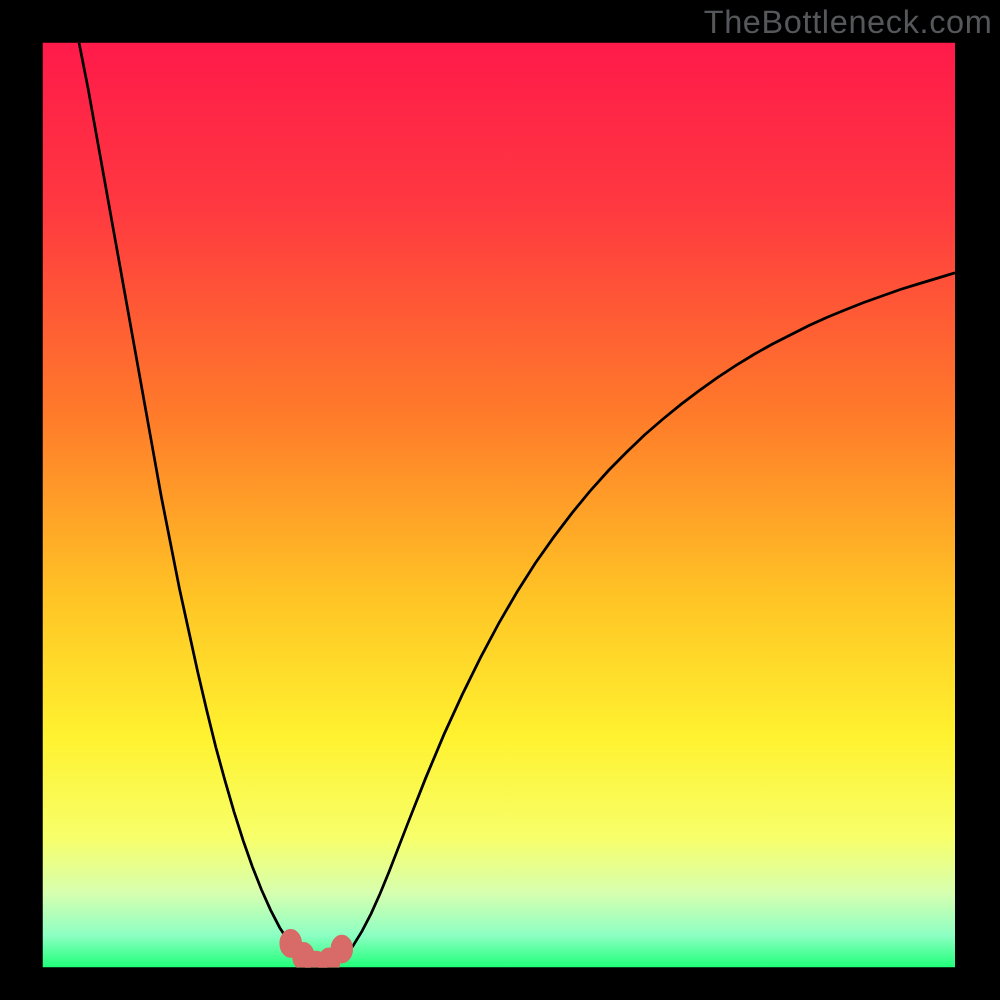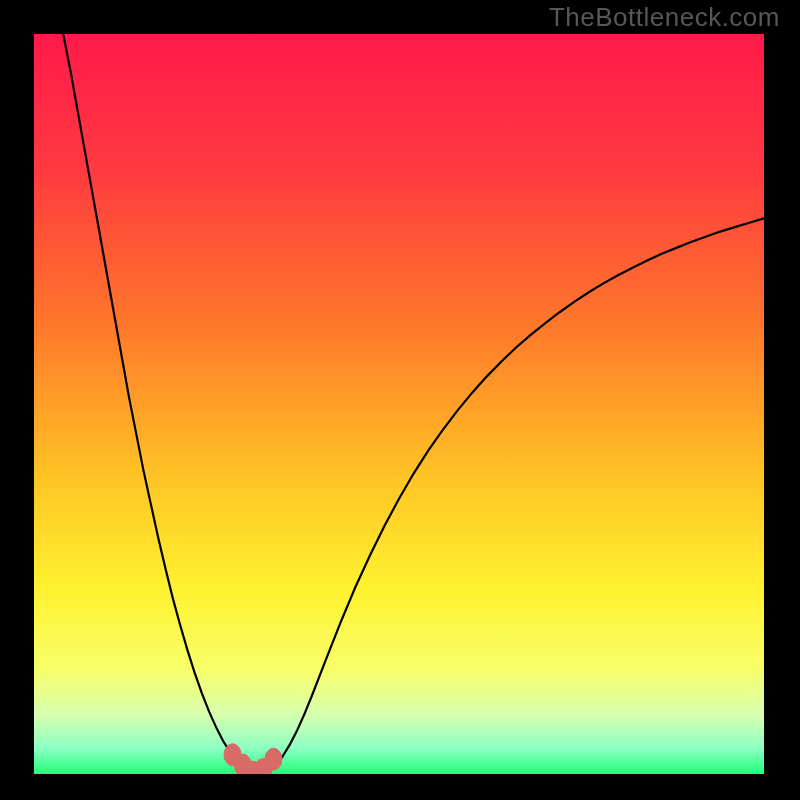--- a/index.html
+++ b/index.html
@@ -18,21 +18,21 @@
   }
   .plot-area {
     position: absolute;
     left: 34px;
     top: 34px;
     width: 730px;
     height: 740px;
   }
   .watermark {
     position: absolute;
-    right: 20px;
+    right: 6px;
     top: 2px;
     font-family: Arial, Helvetica, sans-serif;
     font-size: 26px;
     font-weight: 500;
     color: #55575a;
     letter-spacing: 0.5px;
     user-select: none;
   }
   svg {
     display: block;

